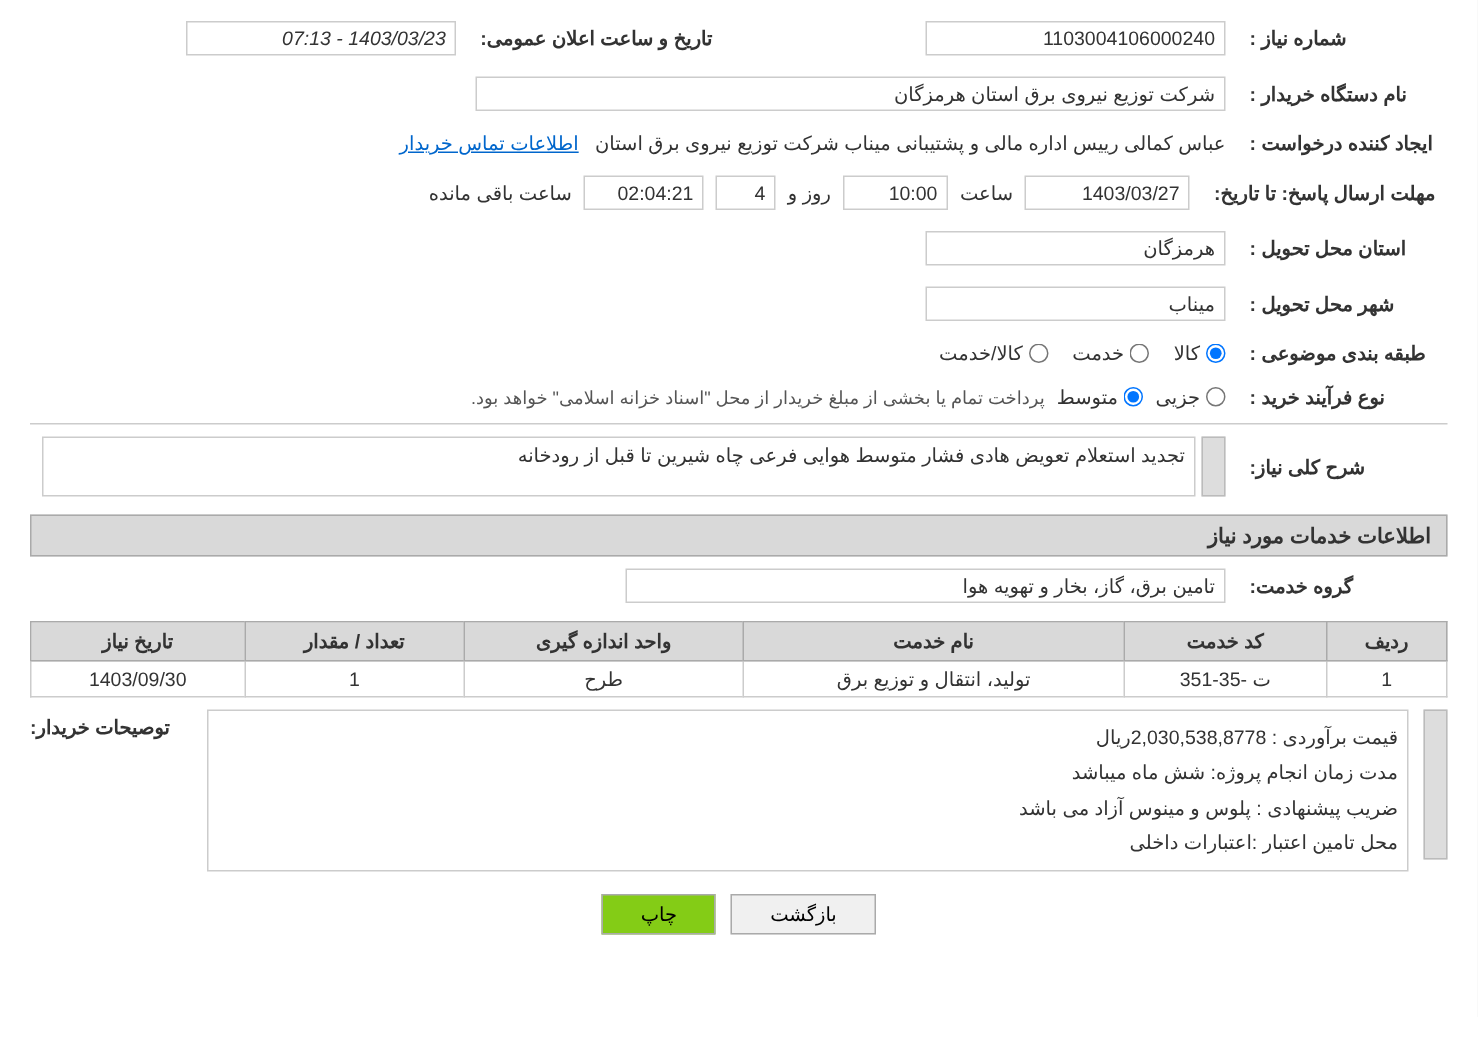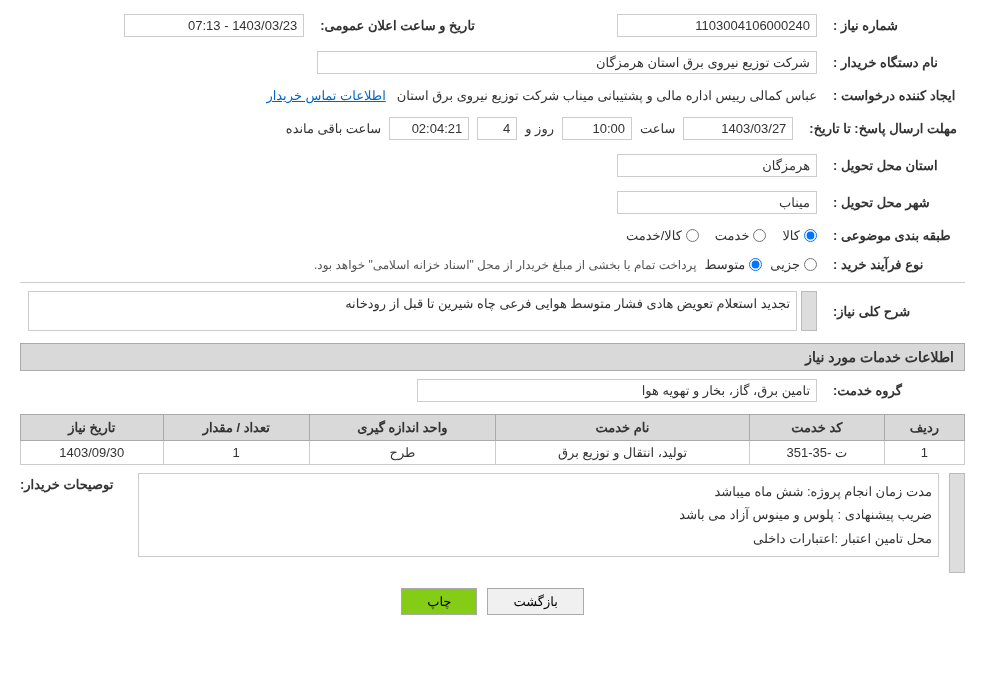--- a/index.html
+++ b/index.html
@@ -156,21 +156,21 @@
           <tr>
         <td class="label-cell">شماره نیاز :</td>
         <td class="value-cell">
           <span class="input-box input-box-medium">1103004106000240</span>
         </td>
         <td style="width:20px;"></td>
         <td class="label-cell" style="text-align:left; direction:ltr; white-space:nowrap;">
           <span style="direction:rtl; display:inline-block;">تاریخ و ساعت اعلان عمومی:</span>
         </td>
         <td class="value-cell">
-          <span class="input-box" style="width:180px;">1403/03/23 - 07:13</span>
+          <span class="input-box" style="width:180px;font-style:italic;">1403/03/23 - 07:13</span>
         </td>
       </tr>
     </tbody>
       </table>
 
     <table class="info-table">
       <tbody>
           <tr>
         <td class="label-cell">نام دستگاه خریدار :</td>
         <td class="value-cell">
@@ -328,20 +328,21 @@
           <td>1403/09/30</td>
         </tr>
       </tbody>
     </table>
 
     <div style="display:flex; align-items:flex-start; margin-top:8px; gap:8px; direction:rtl;">
       <div style="display:flex; flex-direction:column; gap:2px; width:18px;">
         <div style="background:#ddd; border:1px solid #bbb; height:100px; width:16px;"></div>
       </div>
       <div class="notes-box">
+        <div>قیمت برآوردی : 2,030,538,8778ریال</div>
         <div>مدت زمان انجام پروژه: شش ماه میباشد</div>
         <div>ضریب پیشنهادی : پلوس و مینوس آزاد می باشد</div>
         <div>محل تامین اعتبار :اعتبارات داخلی</div>
       </div>
       <div class="label-cell" style="width:110px; padding-top:4px;">توصیحات خریدار:</div>
     </div>
 
     <div class="footer-buttons">
       <button class="btn btn-back">بازگشت</button>
       <button class="btn btn-print">چاپ</button>

